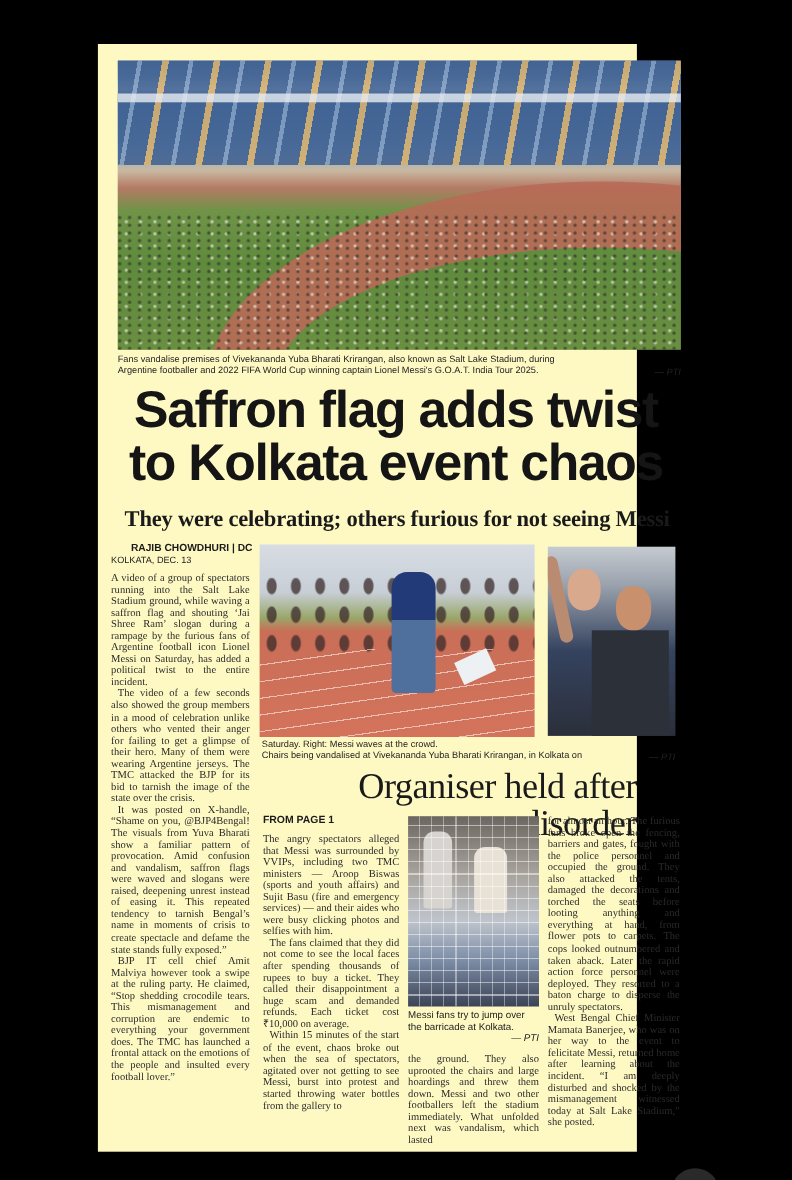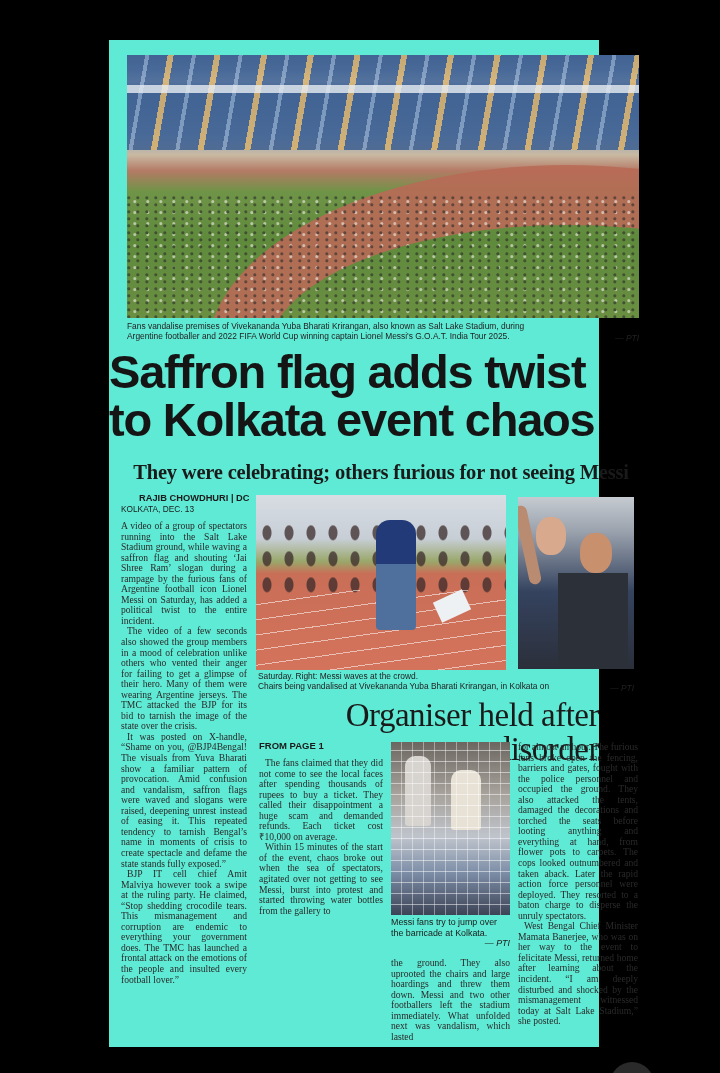--- a/index.html
+++ b/index.html
@@ -2,22 +2,21 @@
 <html><head>
   <meta charset="utf-8">
   <style>
     html, body { margin: 0; padding: 0; }
     body {
       width: 720px; height: 1073px; background: #000; position: relative; overflow: hidden;
       font-family: "DejaVu Serif", serif;
     }
     .paper {
       position: absolute; left: 89px; top: 40px; width: 490px; height: 1007px;
-      background: #5eead4;
-      margin-left: 20px;
+      background: #fef9c3;
     }
     .abs { position: absolute; }
     
     .photo-top {
       left: 18px; top: 15px; width: 512px; height: 263px; overflow: hidden;
       background: linear-gradient(180deg, #5a7aa3 0%, #8ea9c8 6%, #d5dde6 10%, #5c7ea8 14%, #6b8cb3 22%, #8aa7c7 30%, #c9b9a2 38%, #b47a65 44%, #6f9447 52%, #5f8a3c 70%, #6a8f41 100%);
     }
     .photo-top .track {
       position: absolute; left: 80px; top: 110px; width: 600px; height: 260px;
       border-radius: 50%; border: 60px solid #b86a56; opacity: .9;
@@ -33,21 +32,21 @@
       background: radial-gradient(circle at 20% 40%, #2b2b2b 1px, transparent 2px) 0 0/9px 7px,
                   radial-gradient(circle at 60% 60%, #f2efe9 1px, transparent 2px) 0 0/13px 11px;
       opacity: .6;
     }
     .caption {
       font-family: "Liberation Sans", sans-serif; font-size: 8.4px; line-height: 10px; color: #222;
     }
     .caption .credit { position: absolute; right: 0; bottom: 0; font-style: italic; }
     .headline {
       font-family: "Liberation Sans", sans-serif; font-weight: 900; font-size: 47px; line-height: 48px;
-      color: #151515; letter-spacing: -1.2px; width: 542px; left: 0;
+      color: #151515; letter-spacing: -1.2px; text-align: center; width: 542px; left: 0;
     }
     .deck {
       font-family: "Liberation Serif", serif; font-weight: bold; font-size: 20.5px; color: #1a1a1a;
       left: 12px; width: 520px; text-align: center; letter-spacing: -0.2px;
     }
     .byline { font-family: "Liberation Sans", sans-serif; font-weight: bold; font-size: 9.3px; color: #1a1a1a; padding-left: 18px; }
     .dateline { font-family: "Liberation Sans", sans-serif; font-size: 8.3px; color: #1a1a1a; }
     .col {
       font-family: "Liberation Serif", serif; font-size: 9.6px; line-height: 10.55px; color: #2a2a2a;
       text-align: justify; hyphens: manual;
@@ -136,20 +135,21 @@
   <div class="abs caption" style="left:149px; top:631px; width:376px; height:22px;">
     <div>Saturday. Right: Messi waves at the crowd.</div>
     <div>Chairs being vandalised at Vivekananda Yuba Bharati Krirangan, in Kolkata on</div>
     <span class="credit">— PTI</span>
   </div>
 
   <div class="abs head2" style="top:658px;">Organiser held after disorder</div>
   <div class="abs frompage" style="left:150px; top:700px;">FROM PAGE 1</div>
 
   <div class="abs col" style="left:150px; top:718px; width:124px;">
+    <p class="noindent">The angry spectators alleged that Messi was surrounded by VVIPs, including two TMC ministers — Aroop Biswas (sports and youth affairs) and Sujit Basu (fire and emergency services) — and their aides who were busy clicking photos and selfies with him.</p>
     <p>The fans claimed that they did not come to see the local faces after spending thousands of rupees to buy a ticket. They called their disappointment a huge scam and demanded refunds. Each ticket cost ₹10,000 on average.</p>
     <p>Within 15 minutes of the start of the event, chaos broke out when the sea of spectators, agitated over not getting to see Messi, burst into protest and started throwing water bottles from the gallery to</p>
   </div>
 
   <div class="abs photo-small">
     <div class="p1"></div>
     <div class="p2"></div>
     <div class="fence"></div>
   </div>
   <div class="abs small-cap" style="left:282px; top:877px; width:119px; height:32px;">

